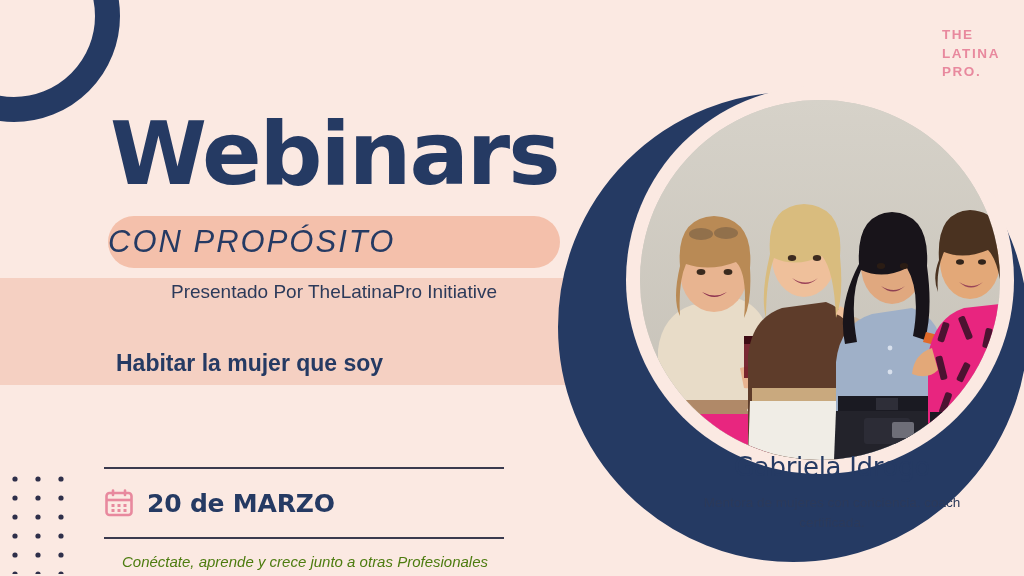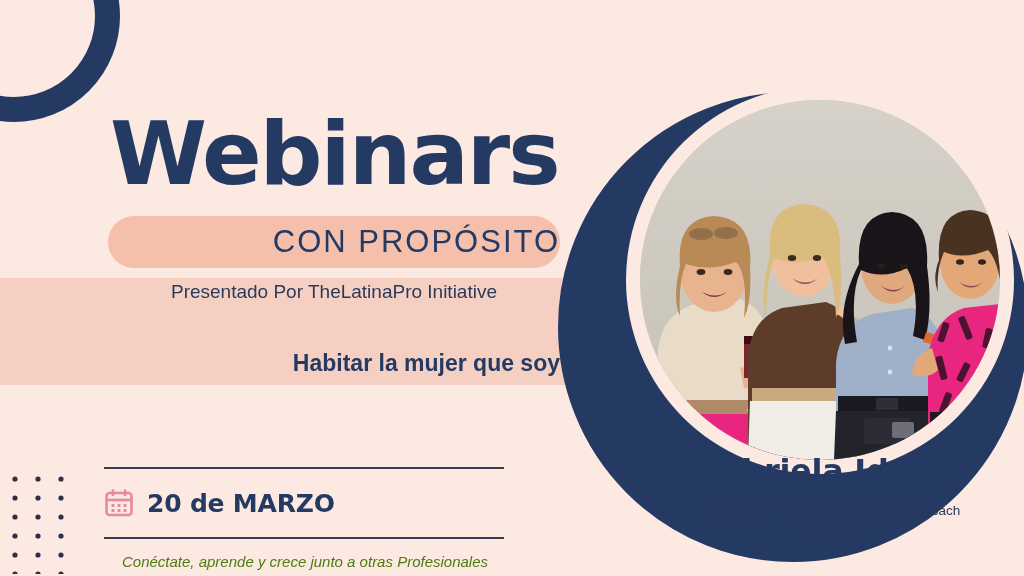--- a/index.html
+++ b/index.html
@@ -64,35 +64,35 @@
     position:absolute;left:110px;top:62px;
     font-size:88px;line-height:1;font-weight:bold;
     color:#253A63;letter-spacing:-2px;
     font-family:"DejaVu Sans", sans-serif;
   }
 
   .pill{
     position:absolute;left:108px;top:168px;
     width:452px;height:52px;border-radius:26px;
     background:#F4C0AB;
-    display:flex;align-items:center;justify-content:flex-end;
+    display:flex;align-items:center;justify-content:flex-start;font-style:italic;
   }
   .pill-text{
     font-size:31px;letter-spacing:2px;color:#253A63;
     font-family:"Liberation Sans", sans-serif;
   }
 
   .presenter{
     position:absolute;left:108px;top:233px;width:452px;
     text-align:center;font-size:19px;color:#2C3A5A;
   }
   .presenter b{font-weight:normal;}
 
   .topic{
-    position:absolute;left:108px;top:300px;width:452px;text-align:right;
+    position:absolute;left:116px;top:300px;width:452px;text-align:left;
   }
   .topic-main{font-size:23px;font-weight:bold;color:#253A63;line-height:1.35;}
   .topic-sub{font-size:22px;color:#2C3A5A;line-height:1.4;}
 
   .rule{
     position:absolute;left:104px;width:400px;height:2px;background:#3A3A4E;
   }
   .rule-top{top:419px;}
   .rule-bottom{top:489px;}
 
@@ -118,21 +118,21 @@
     position:absolute;right:24px;top:26px;text-align:left;
     color:#E8899E;font-size:13.5px;font-weight:bold;
     letter-spacing:1.6px;line-height:1.38;
   }
 
   
   .speaker{
     position:absolute;left:640px;top:452px;width:384px;text-align:center;
   }
   .speaker-name{
-    font-size:32px;font-weight:bold;color:#253A63;
+    font-size:26px;font-weight:normal;color:#253A63;
     font-family:"DejaVu Sans", sans-serif;letter-spacing:-.3px;
   }
   .speaker-bio{
     margin-top:11px;font-size:13.5px;color:#2C3A5A;line-height:1.45;
     padding:0 46px;
   }
 </style>
 </head>
 <body>
 
@@ -293,19 +293,24 @@
         </svg>
         <span class="meta-text">20 de MARZO</span>
       </div>
     </div>
 
     <div class="rule rule-bottom"></div>
 
     <div class="tagline">Conéctate, aprende y crece junto a otras Profesionales</div>
   </div>
 
+  <div class="logo">
+    <div>THE</div>
+    <div>LATINA</div>
+    <div>PRO.</div>
+  </div>
 
   <div class="speaker">
     <div class="speaker-name">Gabriela Idrogo</div>
     <div class="speaker-bio">Mentora de mujeres con conciencia. coach certificada.</div>
   </div>
 
 </div>
 
 </body></html>

